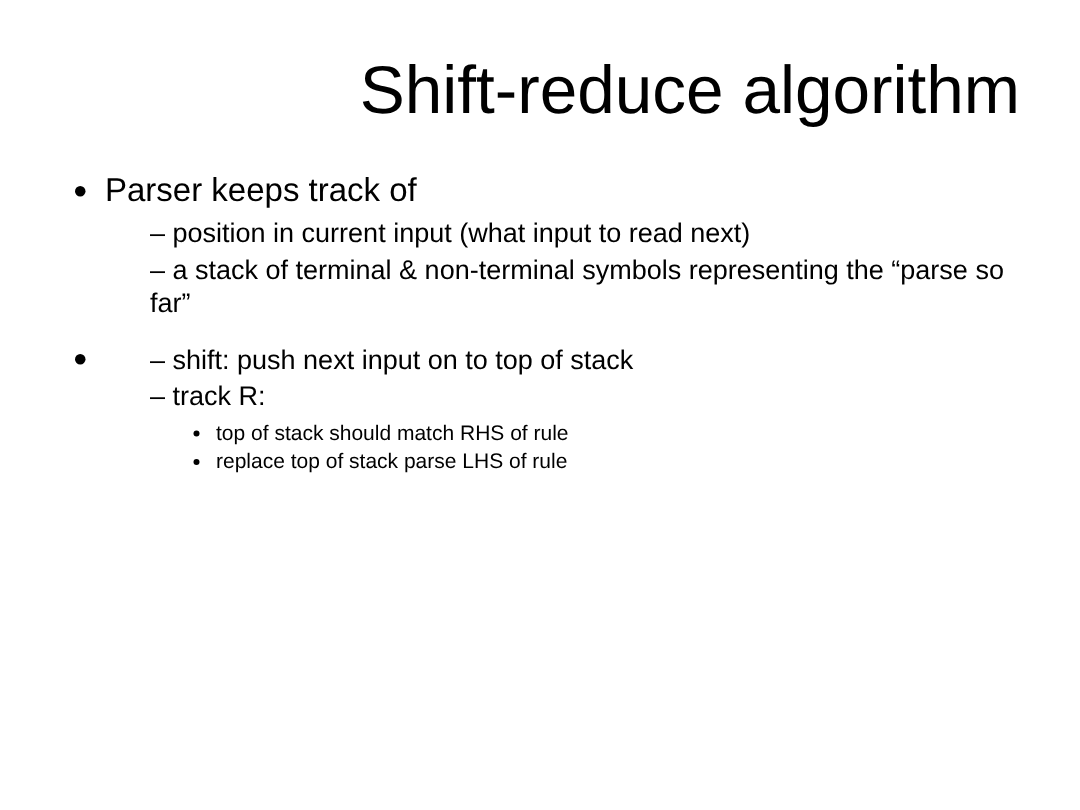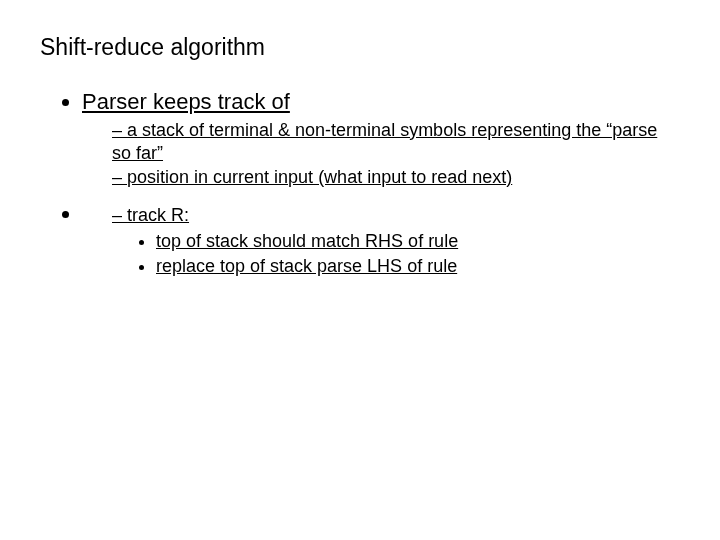--- a/index.html
+++ b/index.html
@@ -11,31 +11,30 @@
     font-family: Arial, Helvetica, sans-serif;
     color: #000;
   }
   .slide {
     box-sizing: border-box;
     width: 720px;
     height: 540px;
     padding: 28px 40px 0 40px;
   }
   .title {
-    text-align: left;
-    font-size: 23px;
+    text-align: right;
+    font-size: 45px;
     font-weight: 400;
     margin: 6px 0 28px 0;
   }
   ul.level1 {
     list-style: disc;
-    margin: 12px;
+    margin: 0;
     padding-left: 30px;
     font-size: 22px;
-    text-decoration: underline;
   }
   ul.level1 > li {
     margin-bottom: 2px;
   }
   ul.level2 {
     list-style: none;
     margin: 4px 0 12px 0;
     padding-left: 30px;
     font-size: 18px;
   }
@@ -43,43 +42,44 @@
     content: "– ";
   }
   ul.level2 > li {
     margin-bottom: 2px;
     line-height: 1.25;
   }
   ul.level3 {
     list-style: disc;
     margin: 4px 0 8px 0;
     padding-left: 44px;
-    font-size: 18px;
+    font-size: 14px;
   }
   ul.level3 > li {
     margin-bottom: 2px;
     line-height: 1.25;
   }
 </style>
 </head>
 <body>
 
 <div class="slide">
   <h1 class="title">Shift-reduce algorithm</h1>
 
   <ul class="level1">
     <li>
       <span>Parser keeps track of</span>
       <ul class="level2">
+        <li>position in current input (what input to read next)</li>
         <li>a stack of terminal &amp; non-terminal symbols representing the “parse so far”</li>
-        <li>position in current input (what input to read next)</li>
       </ul>
     </li>
     <li>
       <ul class="level2">
+        <li>shift: push next input on to top of stack</li>
         <li>
           <span>track R:</span>
           <ul class="level3">
             <li>top of stack should match RHS of rule</li>
             <li>replace top of stack parse LHS of rule</li>
           </ul>
         </li>
       </ul>
     </li>
   </ul>

